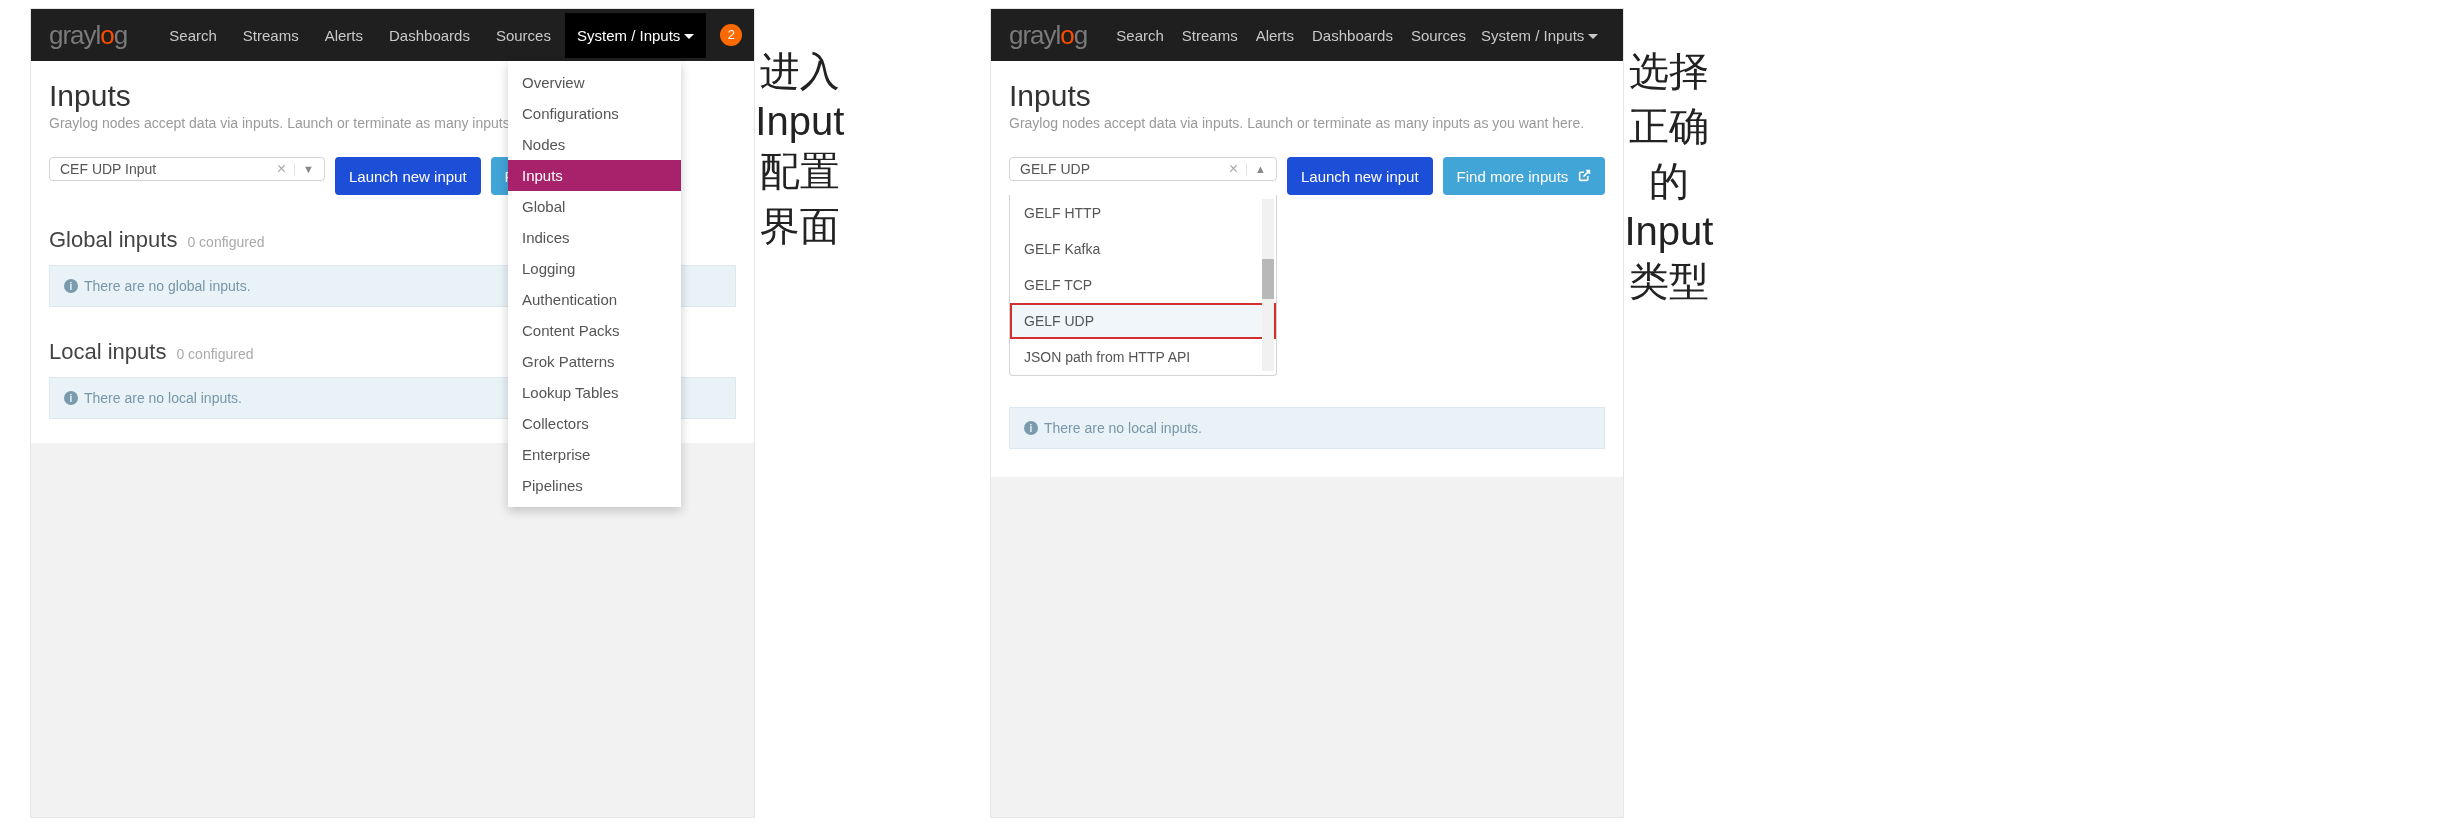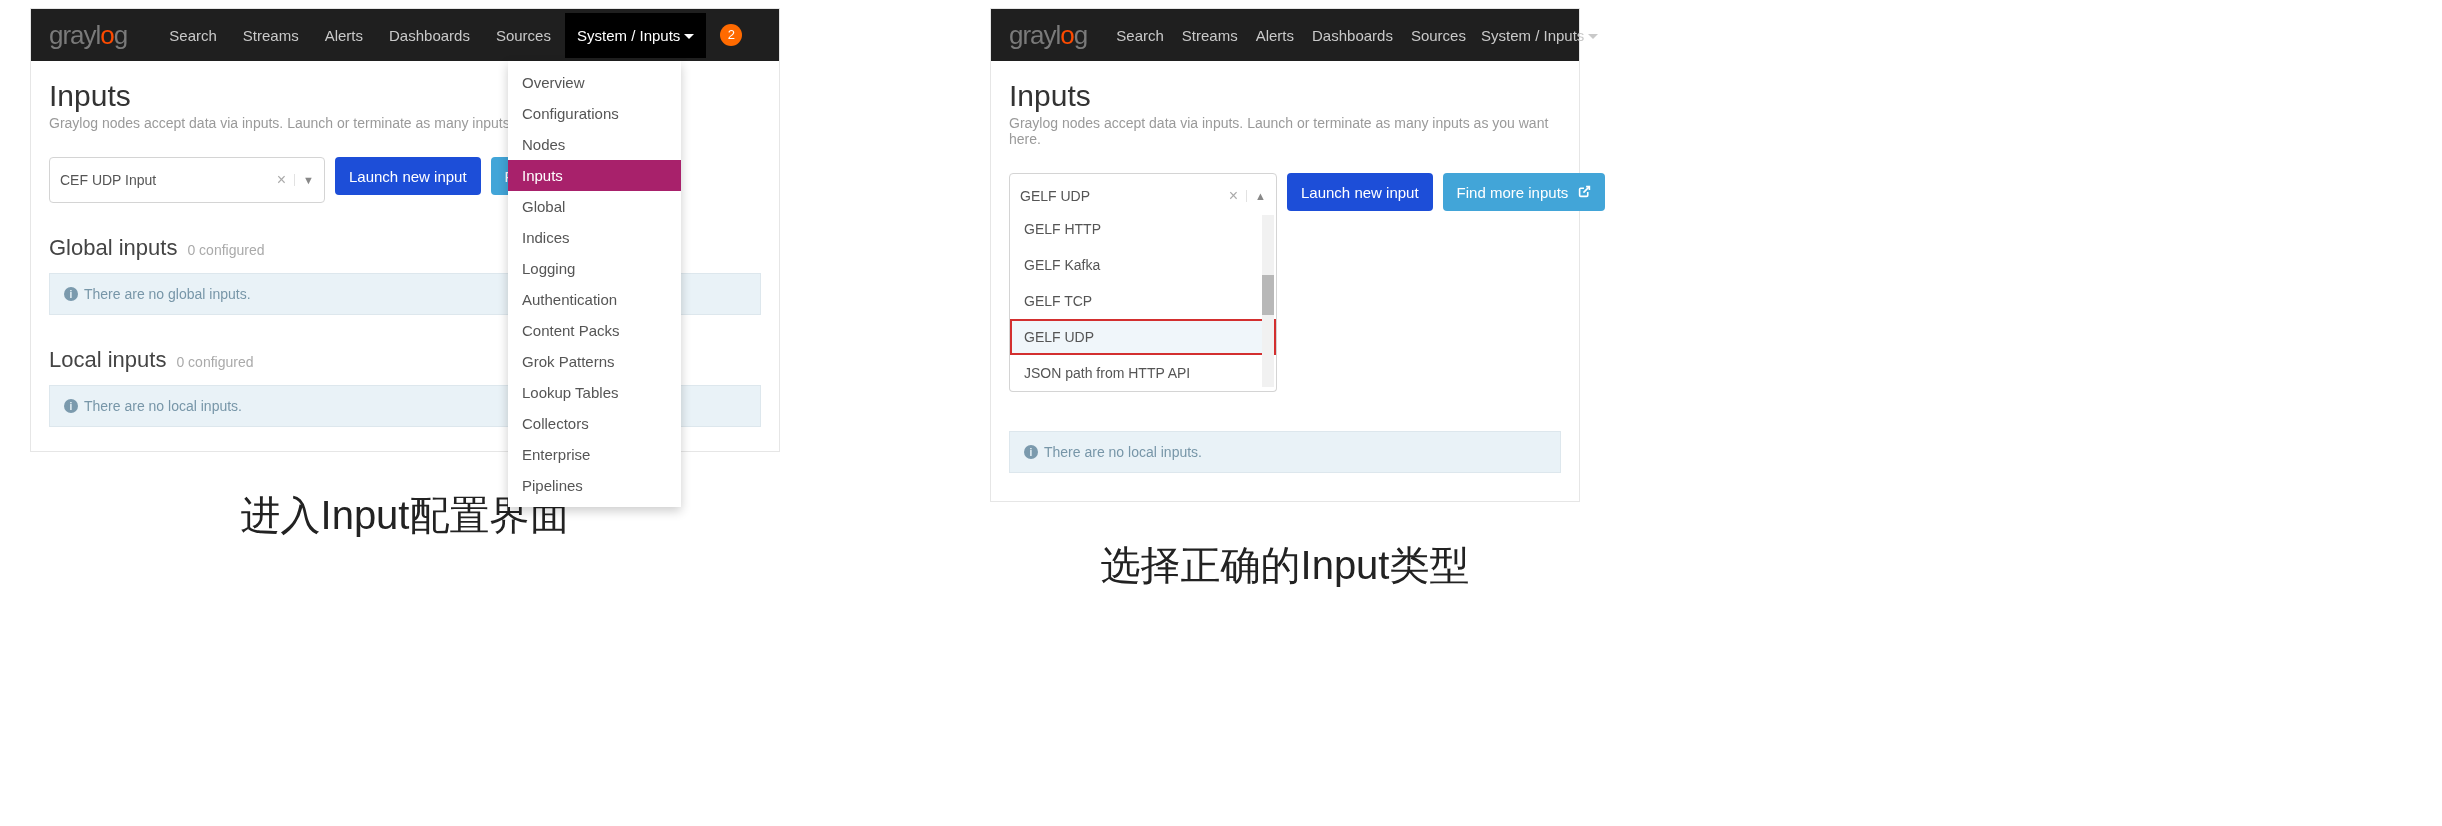--- a/index.html
+++ b/index.html
@@ -1,31 +1,31 @@
 <!DOCTYPE html>
 <html><head>
 <meta charset="utf-8">
 <style>
   * { box-sizing: border-box; margin: 0; padding: 0; font-family: "Helvetica Neue", Arial, sans-serif; }
   body { background: #ffffff; width: 2442px; height: 826px; display: flex; gap: 210px; padding: 8px 30px; }
-  .pane { width: 750px; display: flex; flex-direction: column; }
+  .pane { width: 750px; display: flex; }
   .panel-border { border: 1px solid #e6e6e6; background: #f2f2f2; }
   .navbar { background: #1f1f1f; height: 52px; display: flex; align-items: center; padding: 0 12px 0 18px; }
   .brand { color: #7a7a7a; font-size: 26px; font-weight: 400; letter-spacing: -1px; }
   .brand .o { color: #ff4b00; }
   .nav-items { display: flex; margin-left: 30px; gap: 2px; align-items: center; }
   .nav-item { color: #c9c9c9; font-size: 15px; padding: 14px 12px; cursor: pointer; white-space: nowrap; }
   .nav-item.open { background: #000; color: #fff; }
   .caret { display: inline-block; width: 0; height: 0; margin-left: 4px; vertical-align: middle; border-top: 5px solid; border-right: 5px solid transparent; border-left: 5px solid transparent; }
   .badge { background: #ff6a00; color: #fff; border-radius: 50%; width: 22px; height: 22px; font-size: 13px; line-height: 22px; text-align: center; margin-left: 12px; }
   .page-body { background: #fff; padding: 18px 18px 24px; position: relative; }
   .page-title { font-size: 30px; font-weight: 400; color: #333; }
   .page-subtitle { font-size: 14px; color: #9a9a9a; margin-top: 2px; }
   .input-row { display: flex; gap: 10px; margin-top: 26px; }
-  .select-box { flex: 0 0 276px; border: 1px solid #d4d4d4; border-radius: 4px; height: 46px; background: #fff; display: flex; align-items: center; padding: 0 10px; font-size: 14px; color: #555; position: relative; }
+  .select-box { flex: 0 0 276px; border: 1px solid #d4d4d4; border-radius: 4px; height: 24px; background: #fff; display: flex; align-items: center; padding: 0 10px; font-size: 14px; color: #555; position: relative; }
   .select-box .clear { margin-left: auto; color: #aaa; padding: 0 8px; cursor: pointer; font-size: 16px; }
   .select-box .arrow { color: #888; font-size: 11px; padding-left: 8px; border-left: 1px solid #e2e2e2; cursor: pointer; }
   .btn { height: 38px; padding: 0 14px; border: none; border-radius: 4px; color: #fff; font-size: 15px; cursor: pointer; white-space: nowrap; }
   .btn-green { background: #1d4ed8; }
   .btn-blue { background: #42a5d8; }
   .section-heading { font-size: 22px; color: #444; margin-top: 32px; display: flex; align-items: baseline; gap: 10px; }
   .section-heading .count { font-size: 14px; color: #aaa; }
   .info-stripe { margin-top: 12px; padding: 12px 14px; background: #e9f2f7; border: 1px solid #dde7ed; color: #7796a8; font-size: 14px; display: flex; align-items: center; gap: 6px; }
   .info-icon { width: 14px; height: 14px; border-radius: 50%; background: #7b9aad; color: #e9f2f7; font-size: 10px; font-weight: bold; display: inline-flex; align-items: center; justify-content: center; }
   .dropdown-menu { position: absolute; top: 52px; left: 477px; width: 173px; background: #fff; box-shadow: 0 4px 10px rgba(0,0,0,.2); z-index: 20; padding: 6px 0; }

